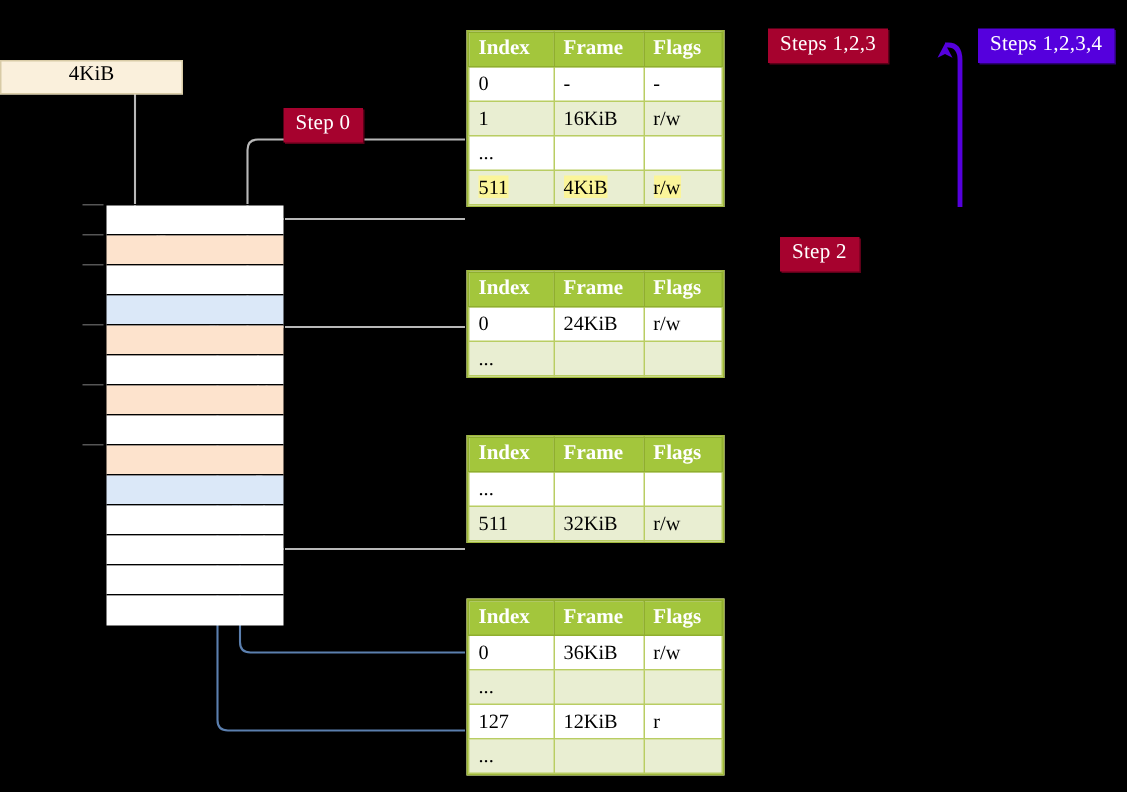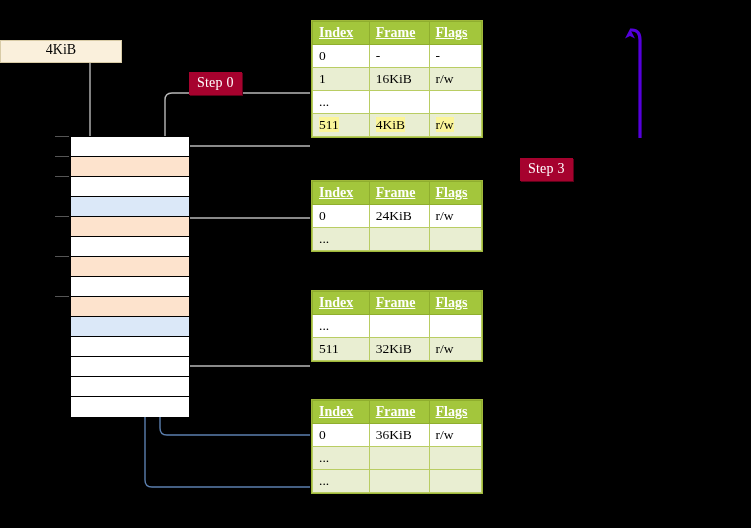--- a/index.html
+++ b/index.html
@@ -15,21 +15,21 @@
 
   
   .memlabel{position:absolute;background:#faf0dc;border:1px solid #d8cba6;
             font-size:14px;text-align:center;color:#000;line-height:18px;}
 
   
   .ptable{position:absolute;border:1px solid #9fb83a;border-collapse:collapse;
           background:#fff;font-size:13.5px;}
   .ptable table{border-collapse:collapse;width:100%;}
   .ptable th{background:#a3c63c;color:#fff;font-weight:bold;font-size:14px;
-             text-align:left;padding:3px 6px;border:1px solid #8fae2e;text-decoration:underline;}
+             text-align:left;padding:3px 6px;border:1px solid #8fae2e;}
   .ptable td{border:1px solid #b9cd63;padding:2px 6px;height:18px;
              vertical-align:middle;color:#000;}
   .ptable tr.alt td{background:#e9eed2;}
   .ptable tr.plain td{background:#ffffff;}
   .hl{background:#fbf59a;}
   .col-i{width:57px;}
   .col-f{width:57px;margin-left:32px;}
   .col-g{width:50px;}
 
   
@@ -97,22 +97,28 @@
     </g>
   </svg>
 
   <div class="memlabel" style="left:0px;top:40px;width:120px;height:21px;">
     <span>4KiB</span>
   </div>
 
   <div class="badge red" style="left:189px;top:41px;margin-top:31px;">
     <span>Step 0</span>
   </div>
+  <div class="badge red" style="left:512px;top:19px;">
+    <span>Steps 1,2,3</span>
+  </div>
+  <div class="badge purple" style="left:652px;top:19px;">
+    <span>Steps 1,2,3,4</span>
+  </div>
   <div class="badge red" style="left:520px;top:158px;">
-    <span>Step 3</span>
+    <span>Step 2</span>
   </div>
 
   <div class="memblock" id="memblock" style="left: 70px; top: 136px; width: 120px; height: 280px;">
       <div class="memrow c-white"></div>
       <div class="memrow c-orange"></div>
       <div class="memrow c-white"></div>
       <div class="memrow c-blue"></div>
       <div class="memrow c-orange"></div>
       <div class="memrow c-white"></div>
       <div class="memrow c-orange"></div>
@@ -226,20 +232,25 @@
             <tr class="plain">
               <td class="col-i"><span>0</span></td>
               <td class="col-f"><span>36KiB</span></td>
               <td class="col-g"><span>r/w</span></td>
             </tr>
             <tr class="alt">
               <td class="col-i"><span>...</span></td>
               <td class="col-f"><span></span></td>
               <td class="col-g"><span></span></td>
             </tr>
+            <tr class="plain">
+              <td class="col-i"><span>127</span></td>
+              <td class="col-f"><span>12KiB</span></td>
+              <td class="col-g"><span>r</span></td>
+            </tr>
             <tr class="alt">
               <td class="col-i"><span>...</span></td>
               <td class="col-f"><span></span></td>
               <td class="col-g"><span></span></td>
             </tr>
           </tbody>
         </table>
       </div>
     </div>
 

